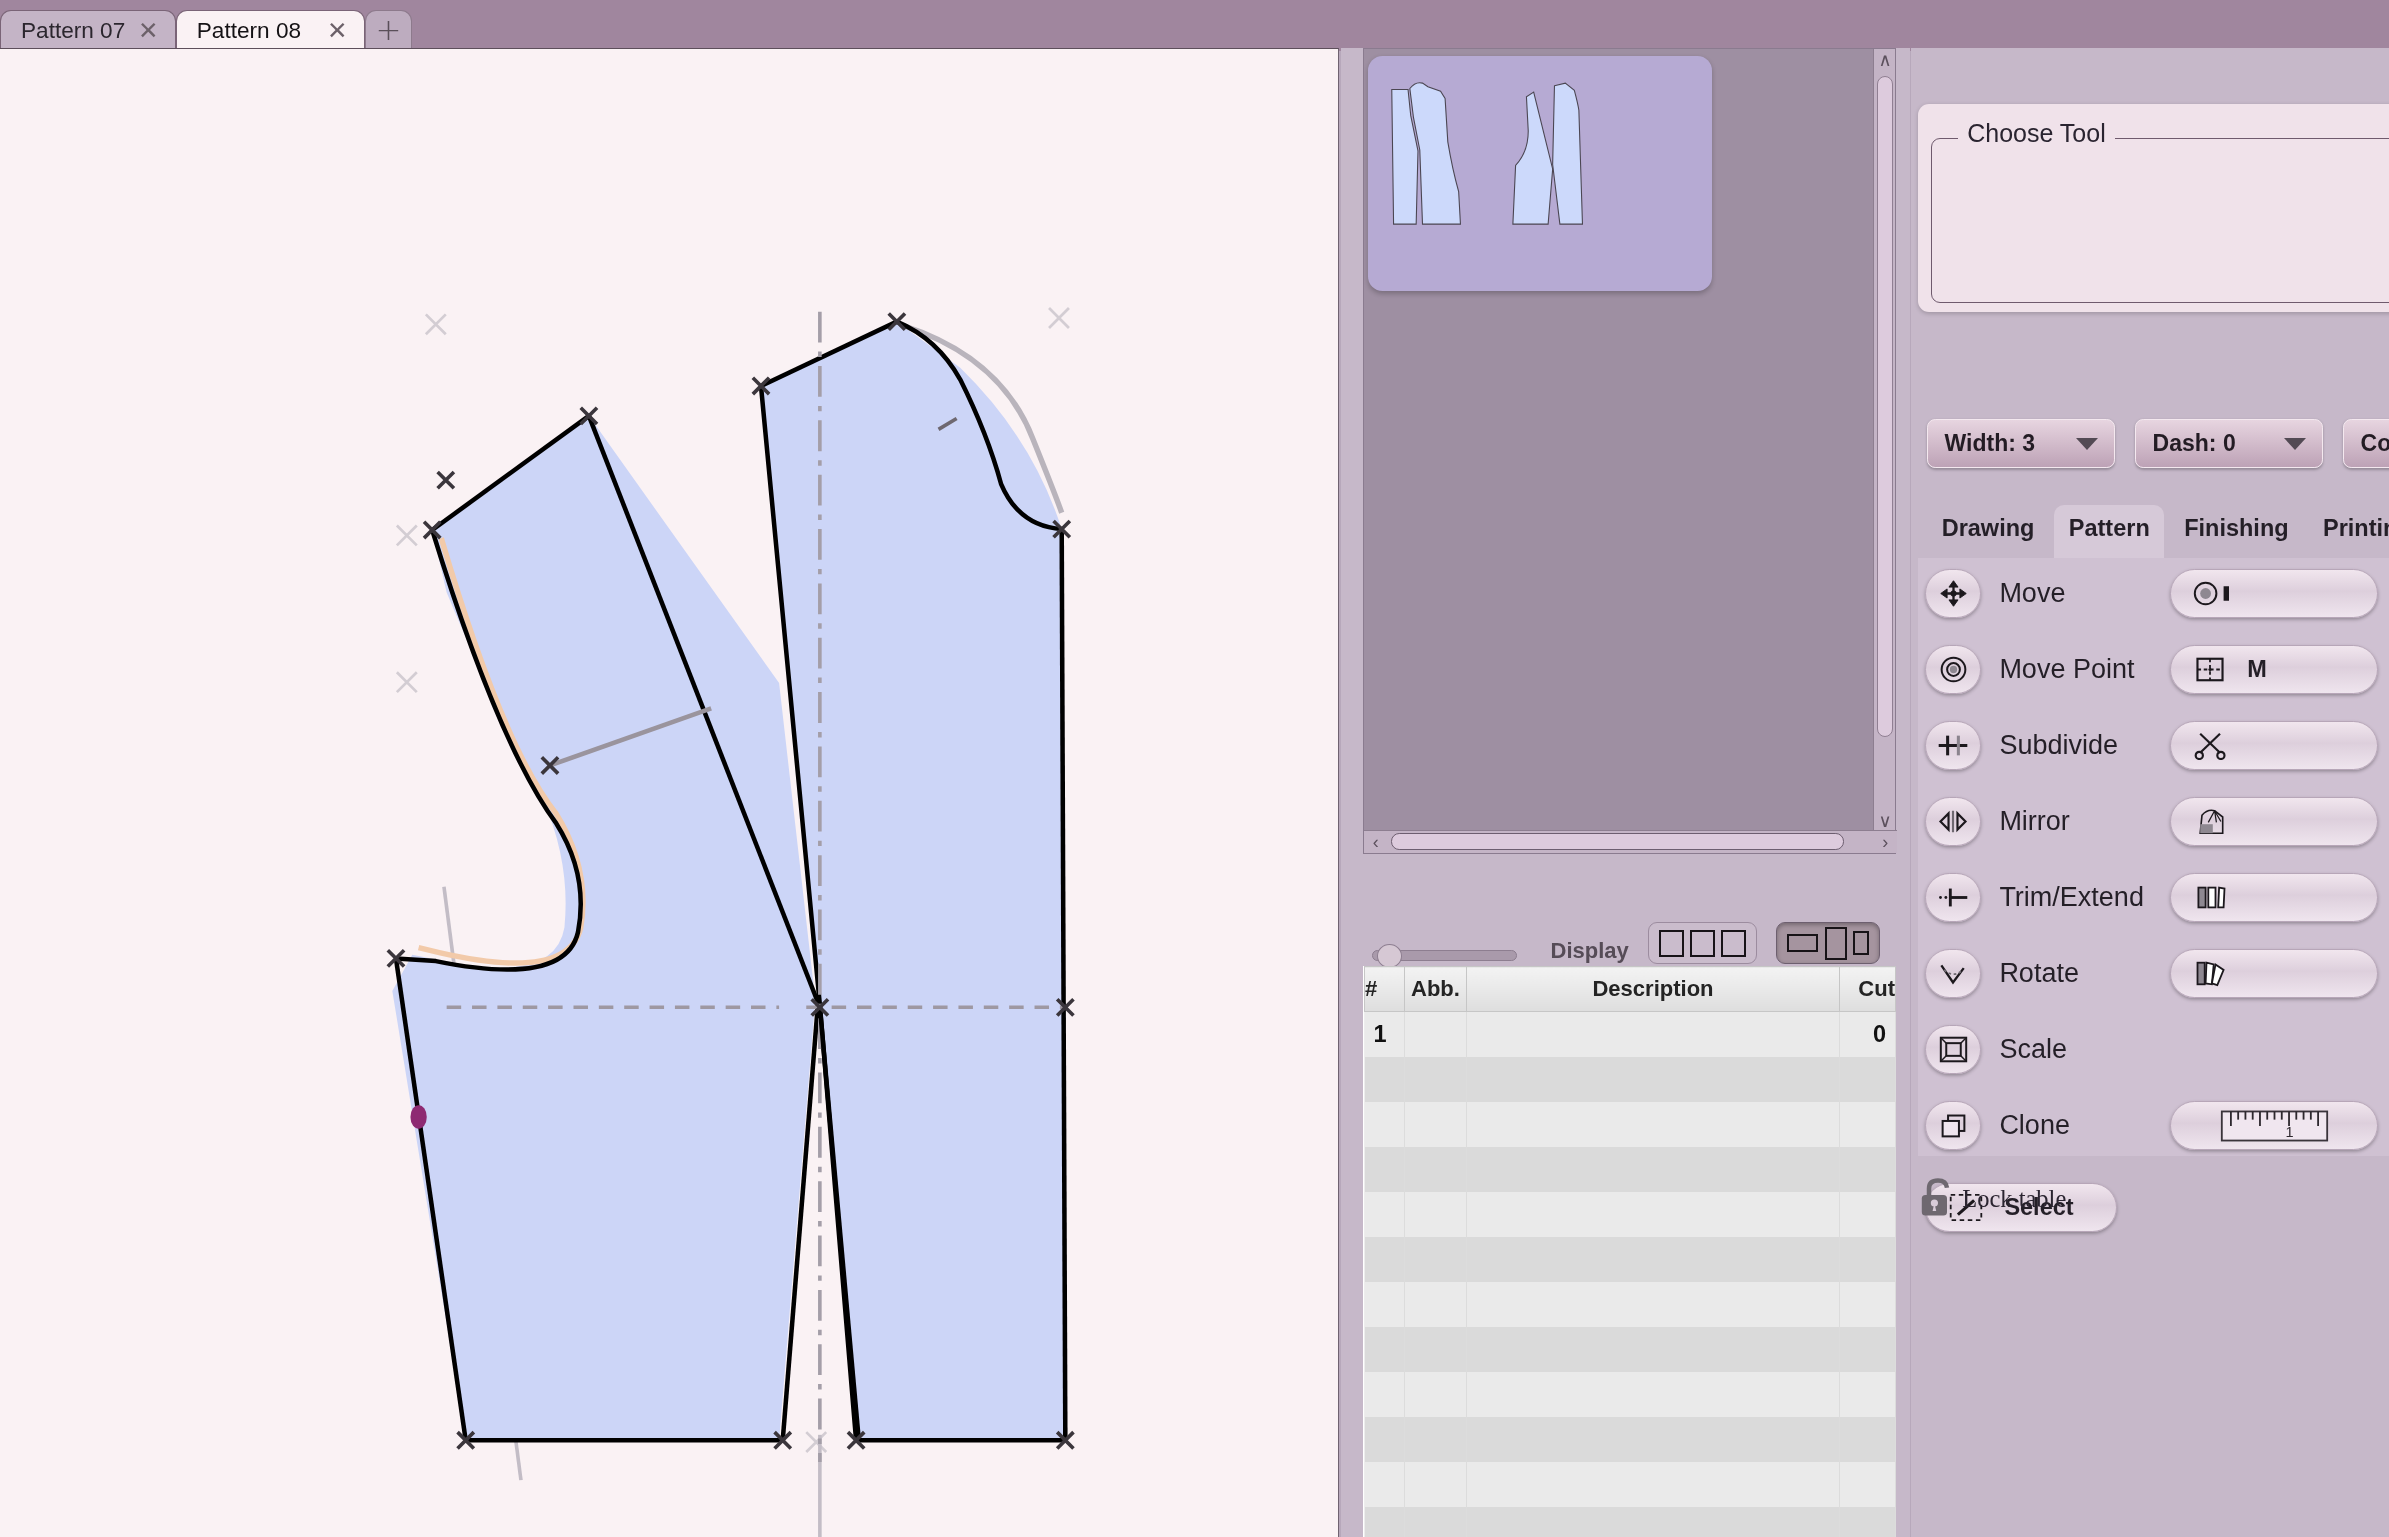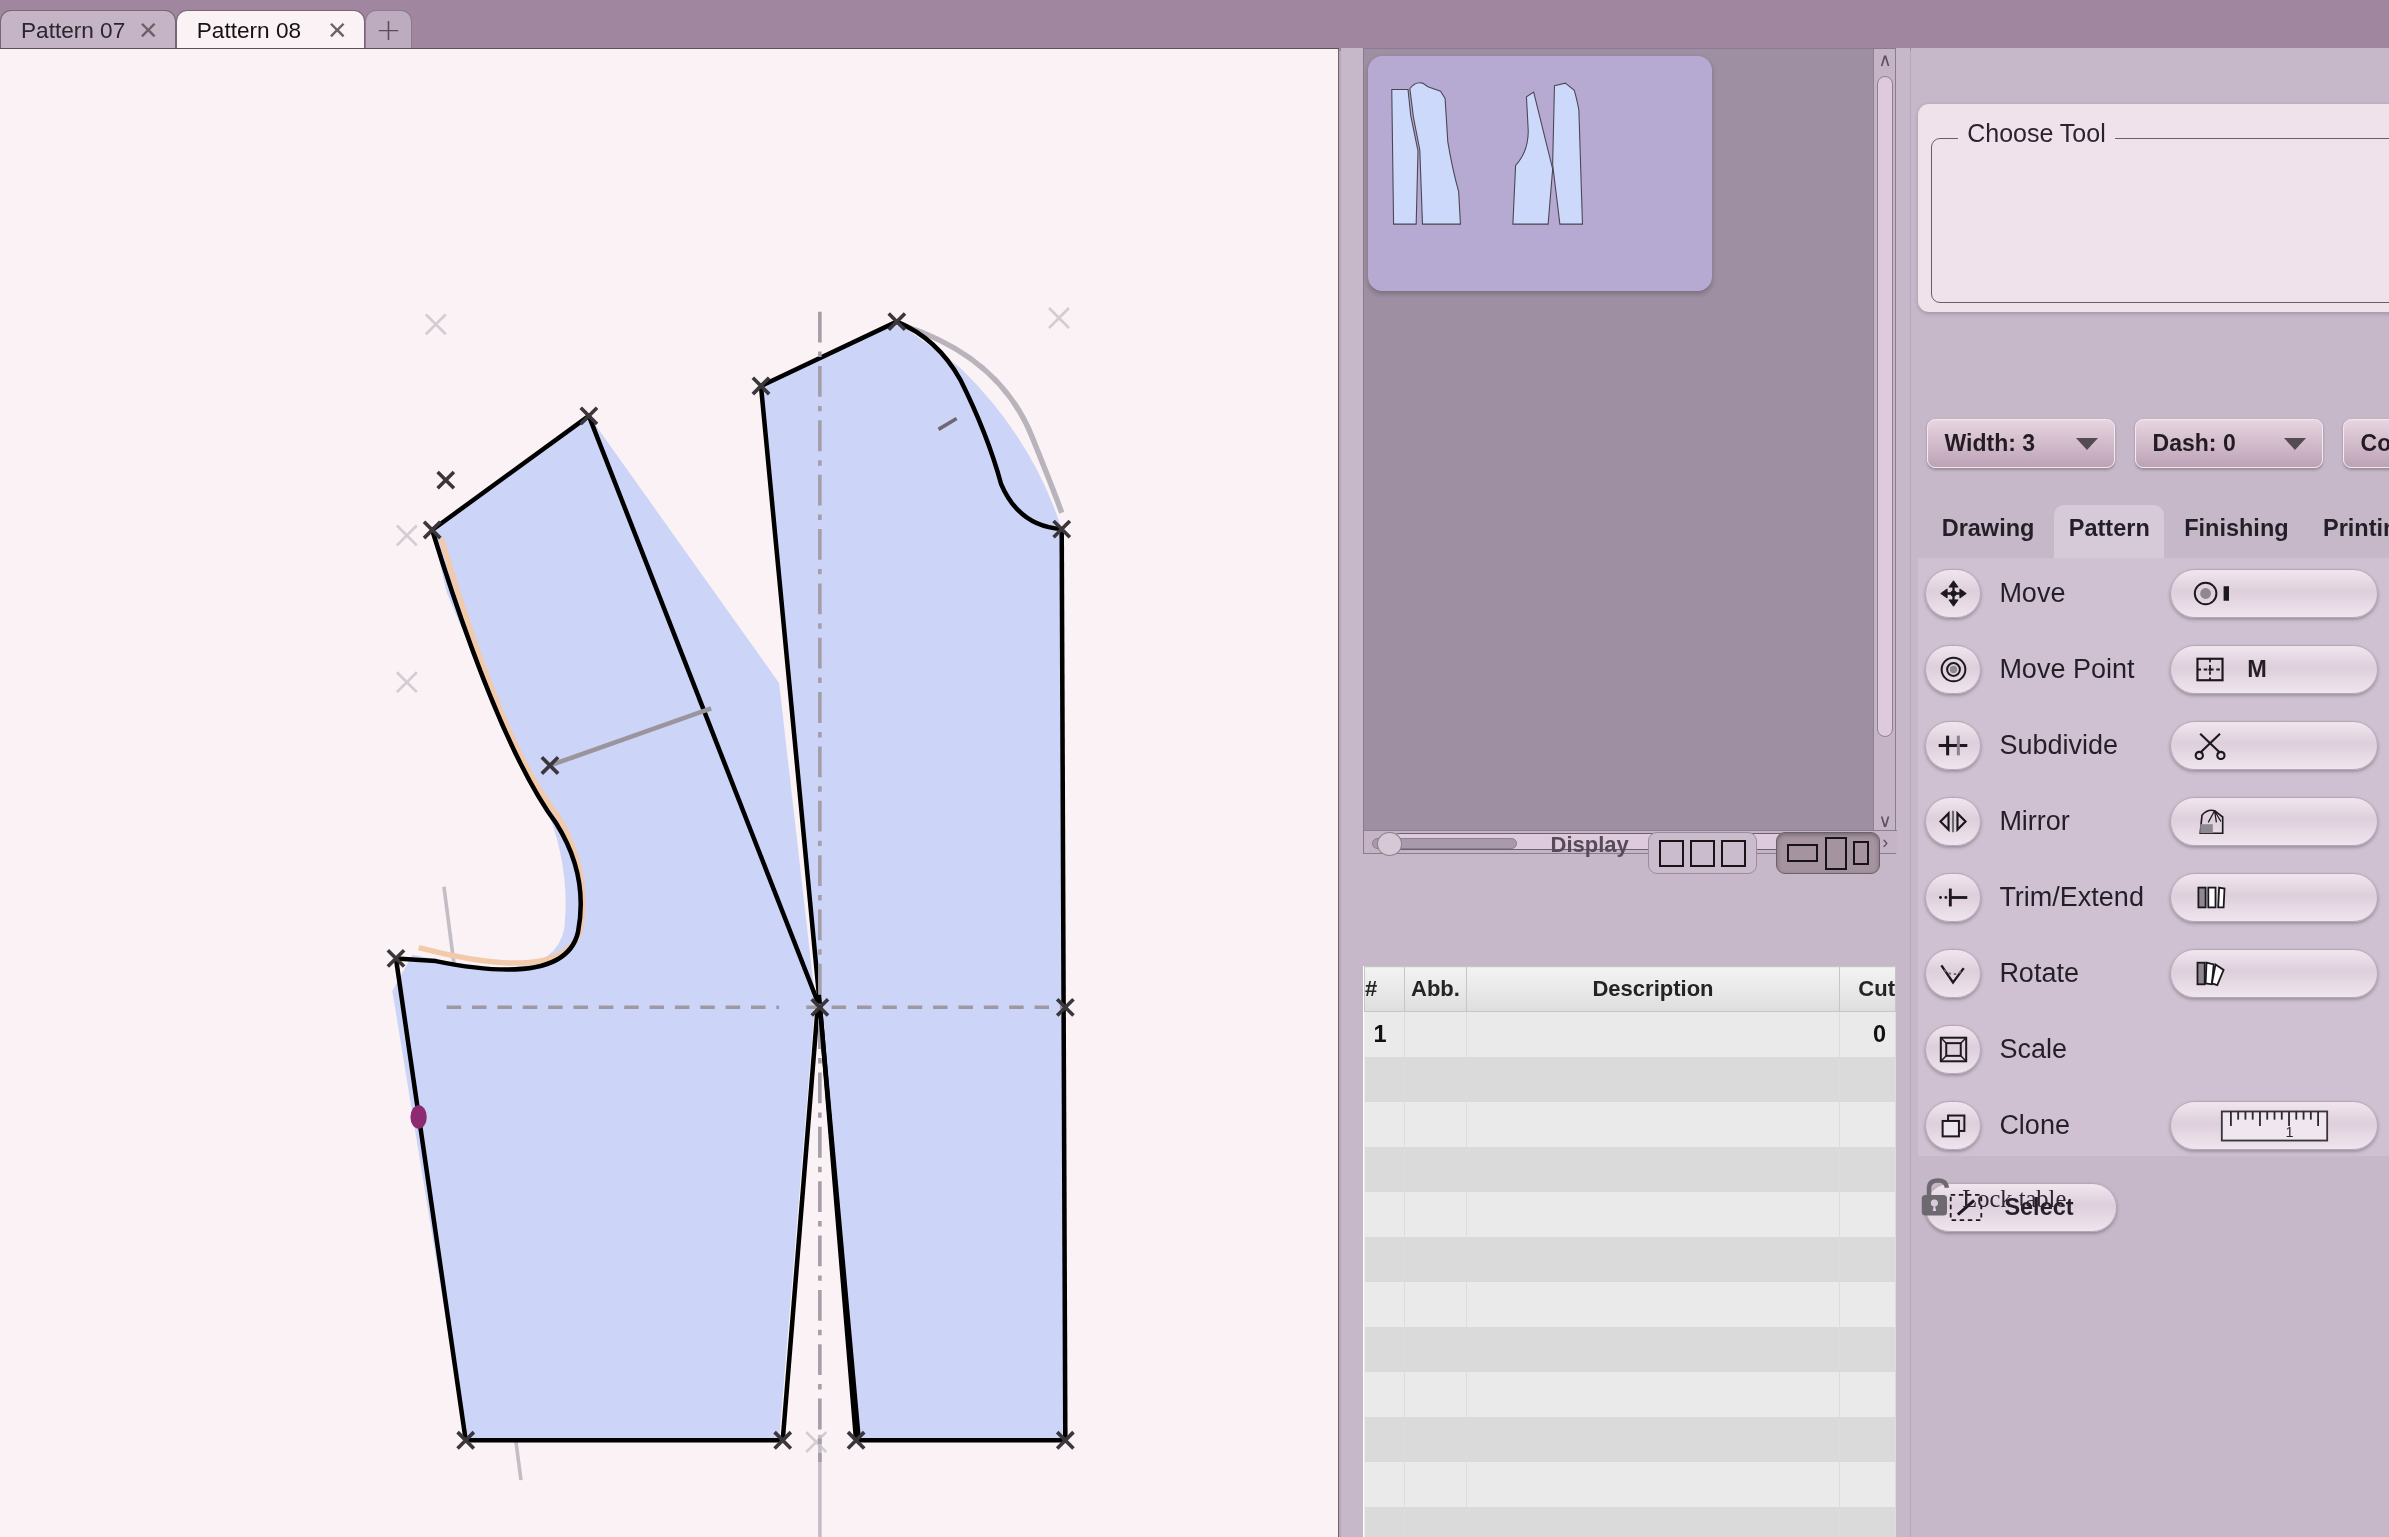--- a/index.html
+++ b/index.html
@@ -76,22 +76,22 @@
     position:absolute; left:0; bottom:0; width:533px; height:23.5px;
     background:#c4b4c6; border-top:0.9px solid #8d7e90;
   }
   #pvScrollH .arw { position:absolute; top:0; width:23.5px; height:23.5px; text-align:center; font-size:18px; color:#5c505d; line-height:23.5px;}
   #pvScrollH .thumb{
     position:absolute; left:27px; top:2.7px; width:453px; height:17px;
     background:#ddcbdd; border:0.9px solid #6d5e70; border-radius:8.2px;
   }
 
   #displaybar {
-    position:absolute; left:22px; top:784px; width:533px; height:56px;
-    display:flex; align-items:flex-start; gap:19px; padding:0 9px;
+    position:absolute; left:22px; top:860px; width:533px; height:56px;
+    display:flex; align-items:flex-end; gap:19px; padding:0 9px;
   }
   .slider { position:relative; width:145px; height:20px; }
   .slider .track {
     position:absolute; left:0; top:6.3px; width:145px; height:11px;
     background:#a99aab; border-radius:5.4px; border:0.9px solid #8d7e90;
   }
   .slider .knob {
     position:absolute; left:5.4px; top:0px; width:25px; height:23.5px;
     background:#d6c8d4; border:0.9px solid #8d7e90; border-radius:50%;
   }

